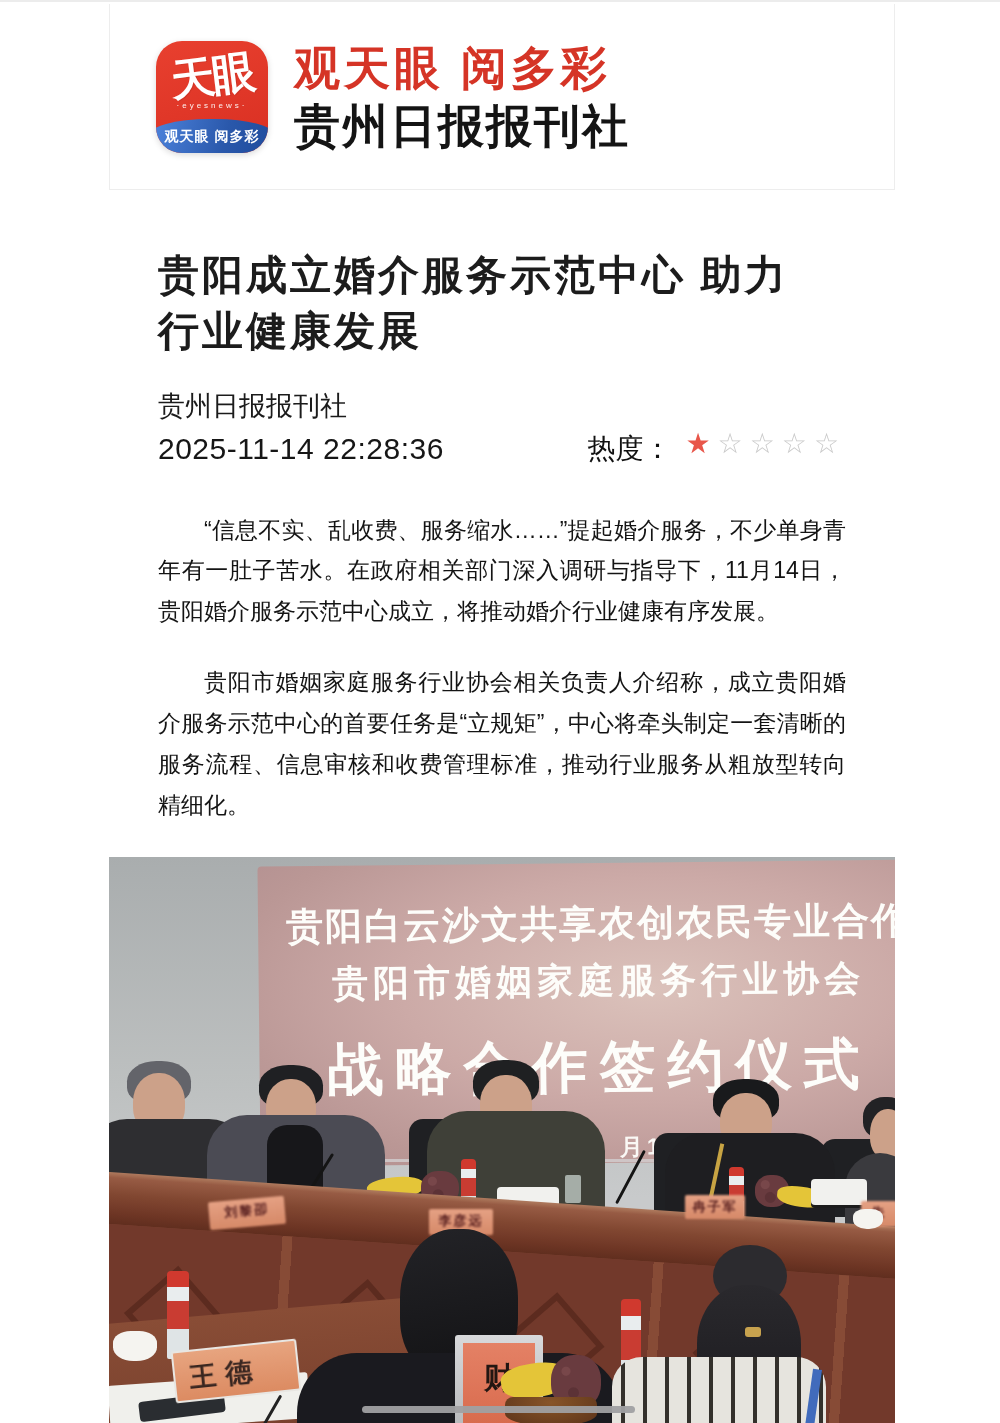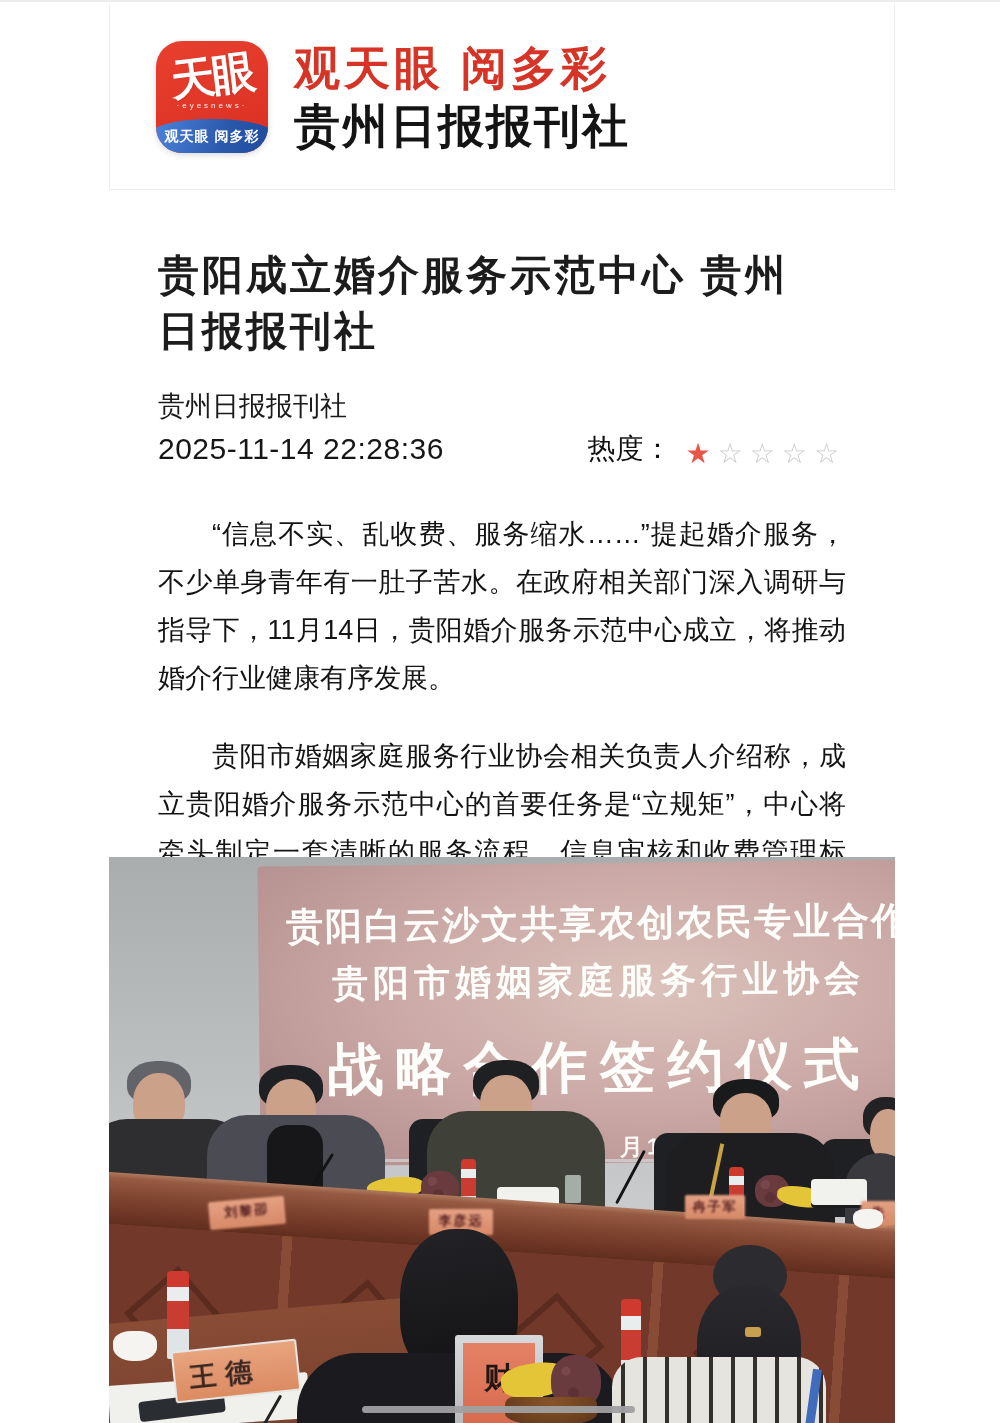--- a/index.html
+++ b/index.html
@@ -27,27 +27,27 @@
   .dl-btn{ margin-left:auto; margin-right:50px; width:172px; height:71px; background:#d8382b; border:none;
     border-radius:12px; color:#fff; font-size:33px; display:flex; align-items:center; justify-content:center;
     cursor:pointer; font-family:inherit; }
 
   
   .article{ position:absolute; left:158px; top:246px; width:688px; }
   .title{ width:672px; font-size:41px; line-height:1.36; font-weight:700; color:#1c1c1c; letter-spacing:3px; }
   .byline{ margin-top:28px; font-size:27px; color:#1b1b1b; }
   .meta-row{ margin-top:6px; display:flex; justify-content:space-between; align-items:center; }
   .date{ font-size:30px; color:#161616; letter-spacing:.5px; }
-  .heat{ display:flex; align-items:flex-end;font-family:Liberation Serif, serif; }
+  .heat{ display:flex; align-items:flex-start;font-family:Liberation Serif, serif; }
   .heat-label{ font-size:28px; color:#111; }
   .stars{ margin-left:14px; letter-spacing:7px; font-size:28px; line-height:1; }
   .stars .on{ color:#e8564a; }
   .stars .off{ color:#c9c9c9; }
   .body-text{ margin-top:42px; }
-  .body-text p{ font-size:27px; line-height:1.78; color:#141414; text-align:justify; text-indent:2em; }
+  .body-text p{ font-size:23px; line-height:1.78; color:#141414; text-align:justify; text-indent:2em; }
   .body-text p + p{ margin-top:30px; }
 
   
   .photo{ position:absolute; left:109px; top:855px; width:786px; height:568px; overflow:hidden;
     background:linear-gradient(180deg,#a9adae 0%,#bdc0c0 40%,#c8cacb 60%); }
   .ph{ position:absolute; }
   .photo-blur{ position:absolute; inset:0; filter:blur(0.7px) saturate(.95); }
   .trim-line{ left:0; top:302px; width:100%; height:3px; background:#d5d7d8; opacity:.7; }
   .screen{ left:150px; top:6px; width:680px; height:300px; border-radius:4px; transform:rotate(-.6deg);
     background:radial-gradient(ellipse at 58% 42%, #dcc2ba 0%, #cdaaa6 45%, #bb9795 78%, #b18e90 100%);
@@ -120,21 +120,21 @@
       <span>观天眼 阅多彩</span>
     </div>
   </div>
   <div class="logo-text">
     <div class="logo-slogan">观天眼 阅多彩</div>
     <div class="logo-org">贵州日报报刊社</div>
   </div>
 </div>
 
 <div class="article">
-  <h1 class="title">贵阳成立婚介服务示范中心 贵州日报报刊社</h1>
+  <h1 class="title">贵阳成立婚介服务示范中心 助力行业健康发展</h1>
   <div class="byline">贵州日报报刊社</div>
   <div class="meta-row">
     <div class="date">2025-11-14 22:28:36</div>
     <div class="heat">
       <span class="heat-label">热度：</span>
       <span class="stars"><span class="on">★</span><span class="off">☆</span><span class="off">☆</span><span class="off">☆</span><span class="off">☆</span></span>
     </div>
   </div>
   <div class="body-text">
     <p>“信息不实、乱收费、服务缩水……”提起婚介服务，不少单身青年有一肚子苦水。在政府相关部门深入调研与指导下，11月14日，贵阳婚介服务示范中心成立，将推动婚介行业健康有序发展。</p>

